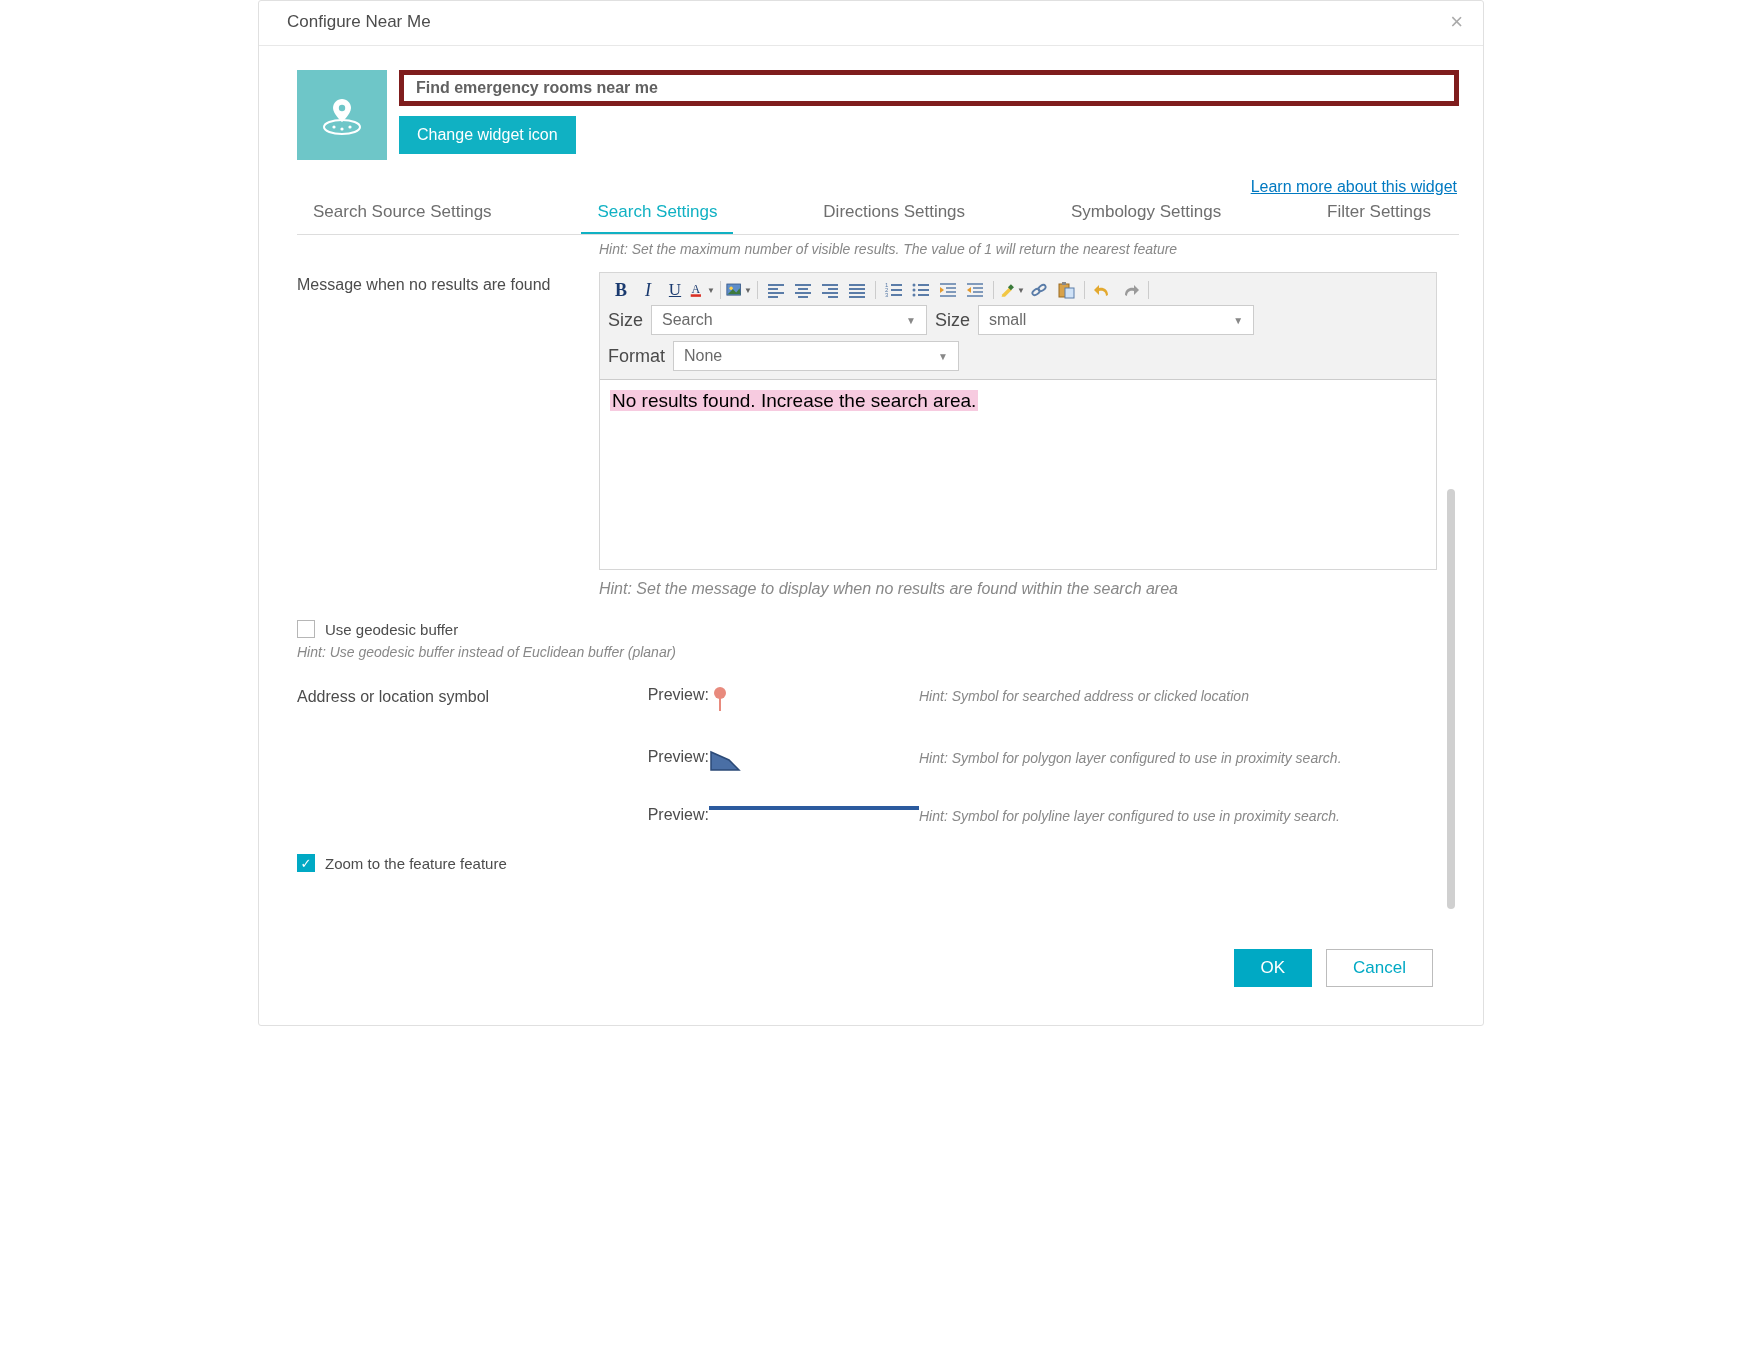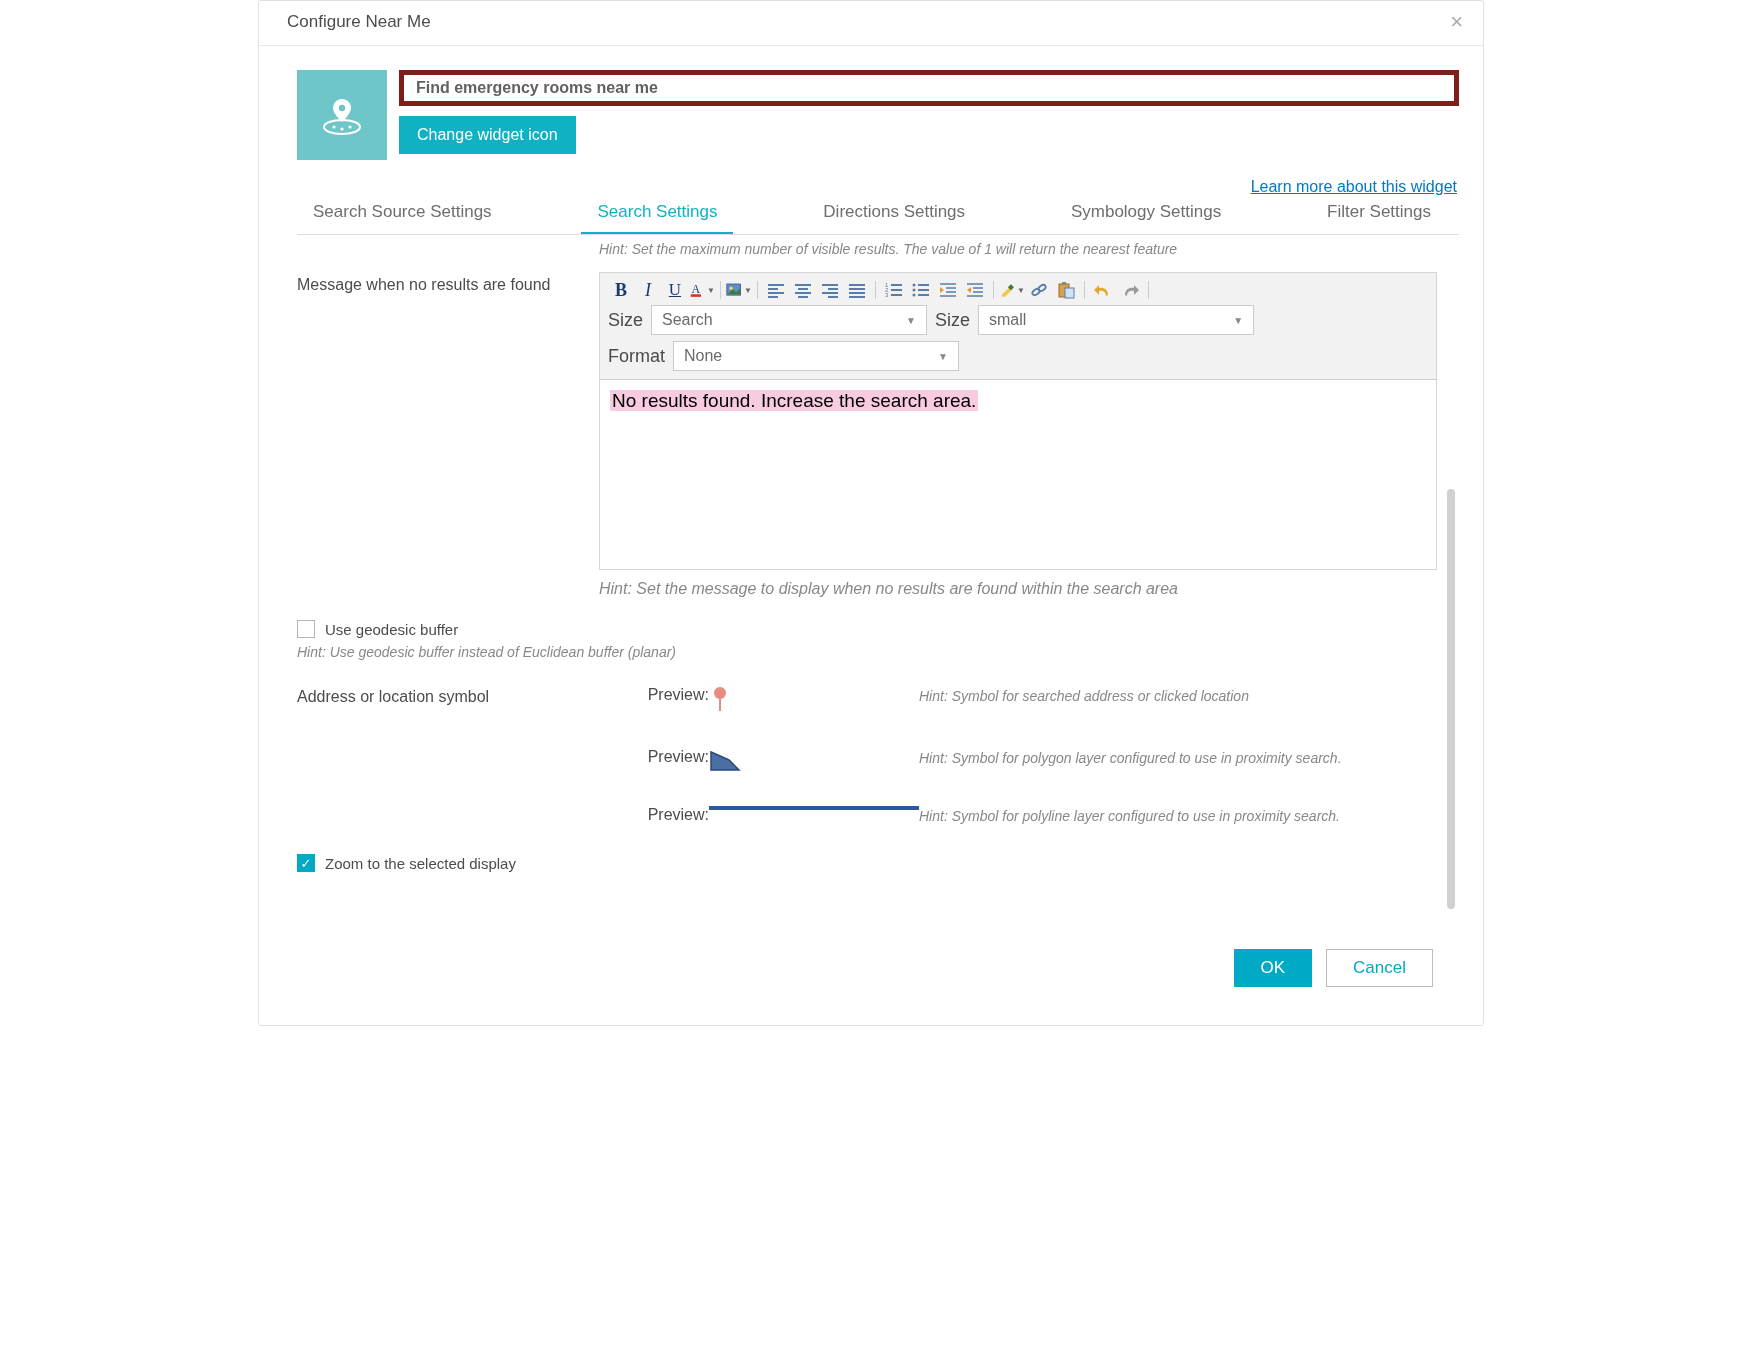--- a/index.html
+++ b/index.html
@@ -379,21 +379,21 @@
                 <div class="line-sym"></div>
               </div>
               <div class="sym-hint">Hint: Symbol for polyline layer configured to use in proximity search.</div>
             </div>
 
           </div>
         </div>
 
         <div class="chk-row" style="margin-top:30px;">
           <span class="chk-full">✓</span>
-          <span>Zoom to the selected display</span>
+          <span>Zoom to the feature feature</span>
         </div>
 
       </div>
       <div class="scroll-thumb"></div>
     </div>
 
     <div class="footer">
       <button class="btn btn-primary">OK</button>
       <button class="btn btn-secondary">Cancel</button>
     </div>

